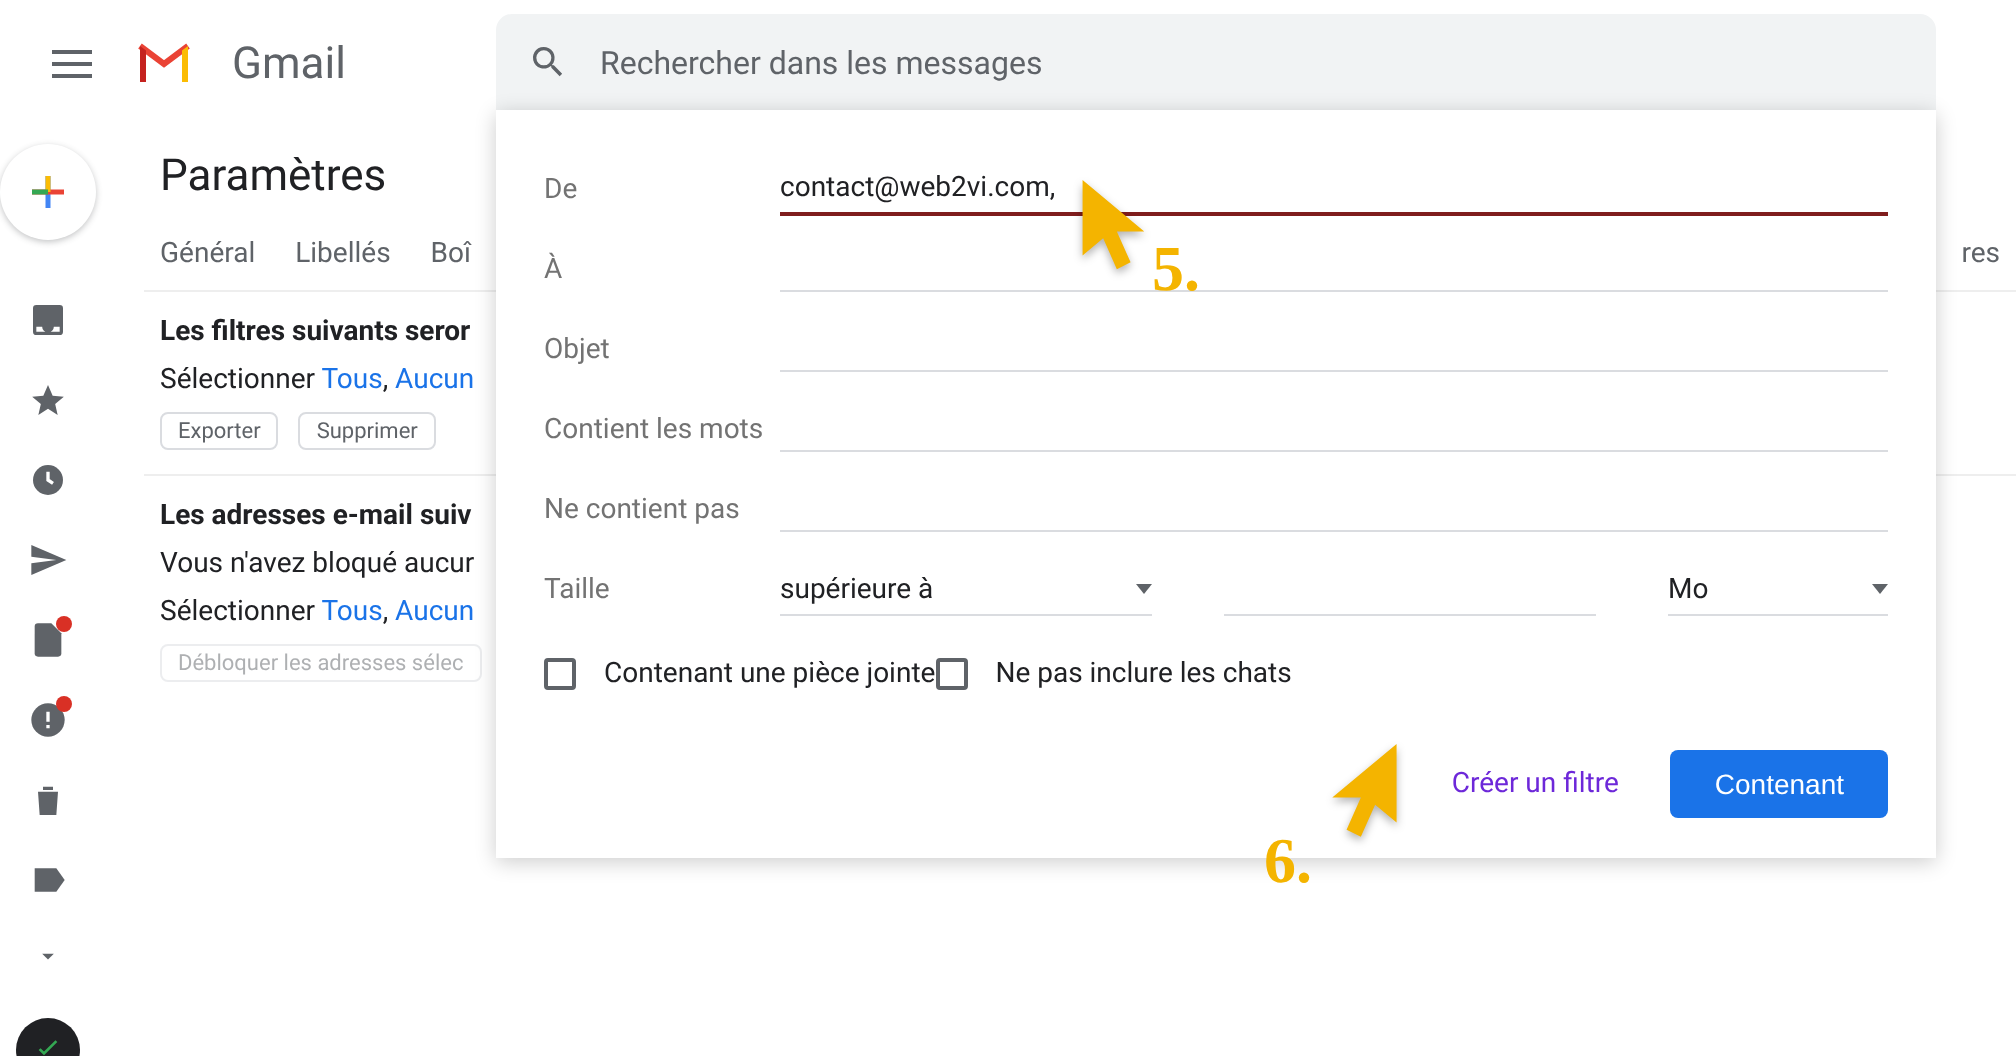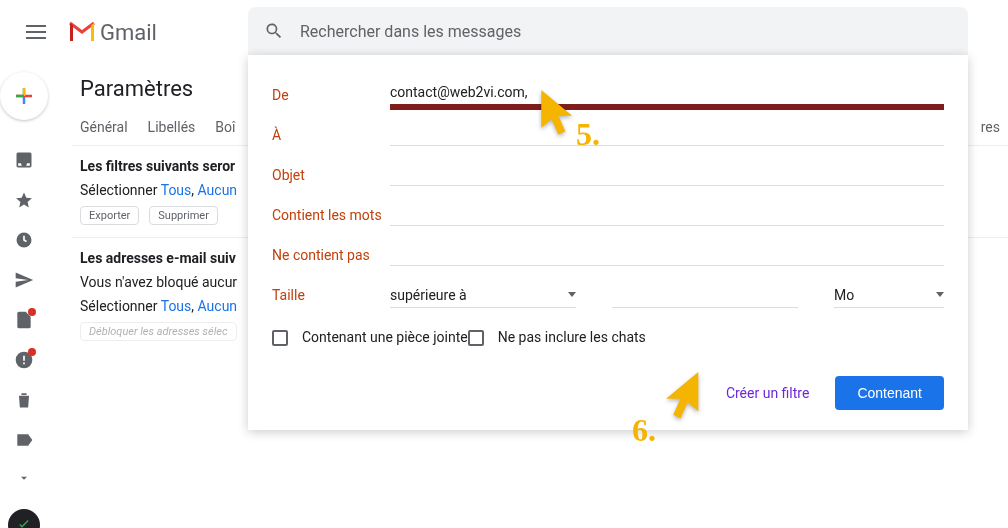--- a/index.html
+++ b/index.html
@@ -1,20 +1,20 @@
 <!DOCTYPE html>
 <html><head>
   <meta charset="utf-8">
   <style>
     * { box-sizing: border-box; margin: 0; padding: 0; }
     body { font-family: 'Roboto', Arial, sans-serif; background: #fff; width: 1008px; height: 528px; overflow: hidden; position: relative; color: #202124; }
     
     .topbar { display: flex; align-items: center; height: 64px; padding: 0 8px; }
     .menu-btn { width: 48px; height: 48px; display: flex; align-items: center; justify-content: center; border-radius: 50%; cursor: pointer; margin: 0 4px; }
-    .gmail-logo { display: flex; align-items: center; gap: 4px; margin-left: 4px; }
+    .gmail-logo { display: flex; align-items: center; gap: 20px; margin-left: 4px; }
     .gmail-text { font-size: 22px; color: #5f6368; font-weight: 400; }
     
     .sidebar { position: absolute; left: 0; top: 64px; width: 48px; display: flex; flex-direction: column; align-items: center; padding-top: 8px; }
     .compose-btn { width: 48px; height: 48px; border-radius: 50%; background: #fff; box-shadow: 0 1px 3px rgba(60,64,67,.3); display: flex; align-items: center; justify-content: center; margin-bottom: 20px; cursor: pointer; }
     .nav-icon { width: 20px; height: 20px; margin: 10px 0; cursor: pointer; position: relative; }
     .nav-icon svg { fill: #5f6368; }
     .nav-dot { position: absolute; top: -2px; right: -2px; width: 8px; height: 8px; border-radius: 50%; background: #d93025; }
     
     .chevron-expand { margin: 10px 0; cursor: pointer; }
     
@@ -26,31 +26,31 @@
     .tabs { display: flex; gap: 20px; padding: 0 8px 10px 8px; font-size: 14px; color: #5f6368; border-bottom: 1px solid #eee; }
     .tabs span { cursor: pointer; }
     .tabs .ellip { margin-left: auto; }
     
     .section { padding: 12px 8px; font-size: 14px; color: #202124; border-bottom: 1px solid #eee; }
     .section .bold { font-weight: 700; margin-bottom: 8px; }
     .section .line { margin-bottom: 8px; }
     .section .link { color: #1a73e8; }
     .chips { display: flex; gap: 10px; }
     .chip { border: 1px solid #dadce0; border-radius: 4px; padding: 2px 8px; font-size: 11px; color: #5f6368; cursor: pointer; }
-    .chip.disabled { opacity: .5; font-style: italic; }
+    .chip.disabled { opacity: .5; }
     
     .search-region { position: absolute; left: 248px; top: 0; right: 40px; }
     .search-bar { height: 48px; background: #f1f3f4; border-radius: 8px 8px 0 0; display: flex; align-items: center; padding: 0 16px; gap: 16px; margin-top: 7px; }
     .search-text { color: #5f6368; font-size: 16px; }
     
     .panel { background: #fff; box-shadow: 0 2px 10px rgba(0,0,0,.2); padding: 20px 24px 20px 24px; }
     .row { display: flex; align-items: center; min-height: 40px; }
-    .row .lbl { width: 118px; font-size: 14px; color: #c2410c; }
+    .row .lbl { width: 118px; font-size: 14px; color: #737373; }
     .row .field { flex: 1; border-bottom: 1px solid #dadce0; padding: 4px 0; font-size: 14px; min-height: 22px; }
-    .row .field.active { border-bottom: 6px solid #7f1d1d; color: #202124; }
+    .row .field.active { border-bottom: 2px solid #7f1d1d; color: #202124; }
     .sel { position: relative; border-bottom: 1px solid #dadce0; padding: 4px 0; font-size: 14px; color: #202124; display: flex; justify-content: space-between; align-items: center; }
     .triangle-down { width: 0; height: 0; border-left: 4px solid transparent; border-right: 4px solid transparent; border-top: 5px solid #5f6368; }
     
     .checks { display: flex; margin-top: 14px; font-size: 14px; align-items: center; }
     .cb { width: 16px; height: 16px; border: 2px solid #5f6368; border-radius: 2px; margin-right: 14px; display: inline-block; vertical-align: middle; }
     
     .panel-actions { display: flex; justify-content: flex-end; align-items: center; margin-top: 30px; gap: 26px; }
     .link-btn { color: #6d28d9; font-size: 14px; cursor: pointer; }
     .primary-btn { background: #1a73e8; color: #fff; font-size: 14px; padding: 9px 22px; border-radius: 4px; border: none; cursor: pointer; }
     

